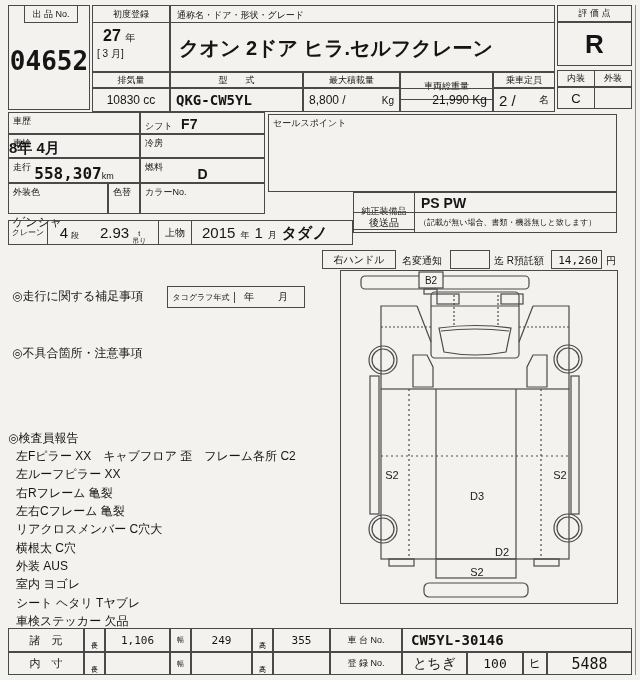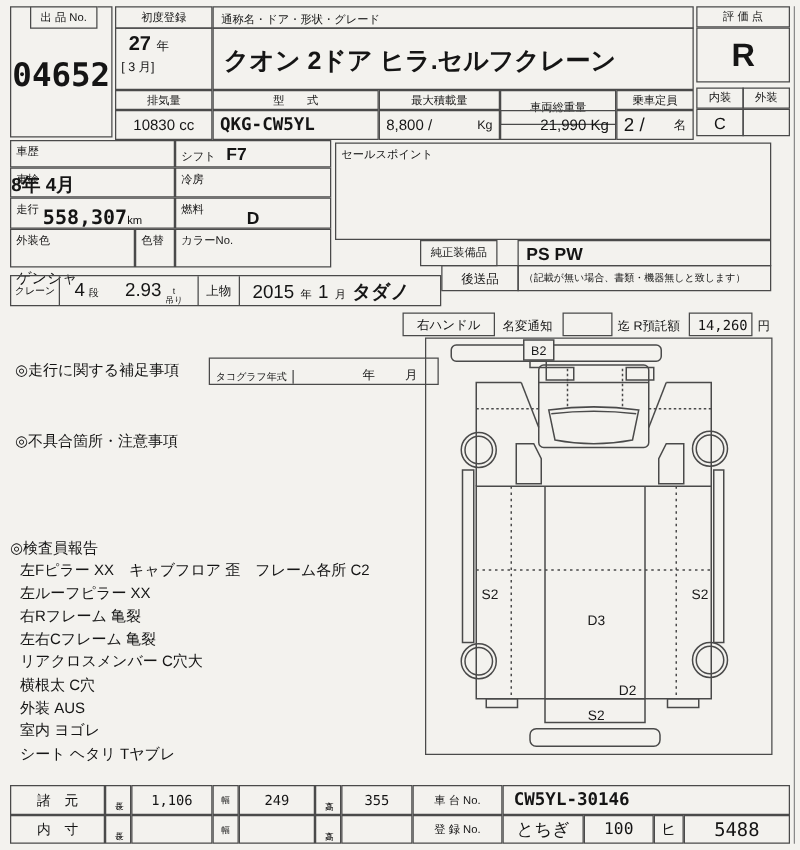--- a/index.html
+++ b/index.html
@@ -102,21 +102,21 @@
     <div class="lbl">色替</div>
   </div>
   <div class="b" style="left:140px;top:183px;width:125px;height:31px">
     <div class="lbl">カラーNo.</div>
   </div>
 
   <div class="b" style="left:268px;top:114px;width:349px;height:78px">
     <div class="lbl f10">セールスポイント</div>
   </div>
 
-  <div class="b c f9" style="left:336px;top:192px;width:62px;height:21px">純正装備品</div>
+  <div class="b c f9" style="left:353px;top:192px;width:62px;height:38px">純正装備品</div>
   <div class="b" style="left:414px;top:192px;width:203px;height:21px">
     <div class="f14 bold" style="padding:2px 0 0 6px">PS PW</div>
   </div>
   <div class="b c f10" style="left:353px;top:212px;width:62px;height:21px">後送品</div>
   <div class="b" style="left:414px;top:212px;width:203px;height:21px">
     <div class="f8 nowrap" style="padding:4px 0 0 4px">（記載が無い場合、書類・機器無しと致します）</div>
   </div>
 
   <div class="b" style="left:8px;top:220px;width:345px;height:25px;display:flex;align-items:stretch">
     <div class="c f8" style="width:38px;border-right:1px solid #4a4a4a">クレーン</div>
@@ -140,39 +140,40 @@
   </div>
 
   <div class="b c f10" style="left:322px;top:250px;width:74px;height:19px">右ハンドル</div>
   <div class="t f10" style="left:402px;top:254px">名変通知</div>
   <div class="b" style="left:450px;top:250px;width:40px;height:19px"><span></span></div>
   <div class="t f10" style="left:494px;top:254px">迄 R預託額</div>
   <div class="b f11 mono" style="left:551px;top:250px;width:51px;height:19px;text-align:right;padding:3px 3px 0 0">14,260</div>
   <div class="t f10" style="left:606px;top:254px">円</div>
 
   <div class="t f12" style="left:12px;top:288px">◎走行に関する補足事項</div>
-  <div class="b" style="left:167px;top:286px;width:184px;height:22px;display:flex;align-items:flex-end">
+  <div class="b" style="left:167px;top:286px;width:138px;height:22px;display:flex;align-items:center">
     <div class="c f8" style="width:66px;border-right:1px solid #4a4a4a">タコグラフ年式</div>
     <div style="flex:1;display:flex;align-items:center;justify-content:flex-end;gap:24px;padding-right:16px">
       <span class="f10">年</span>
       <span class="f10">月</span>
     </div>
   </div>
   <div class="t f12" style="left:12px;top:345px">◎不具合箇所・注意事項</div>
 
   <div class="t f12" style="left:8px;top:430px">◎検査員報告</div>
   <div class="t f12" style="left:16px;top:448px">左Fピラー XX　キャブフロア 歪　フレーム各所 C2</div>
   <div class="t f12" style="left:16px;top:466px">左ルーフピラー XX</div>
   <div class="t f12" style="left:16px;top:485px">右Rフレーム 亀裂</div>
   <div class="t f12" style="left:16px;top:521px">リアクロスメンバー C穴大</div>
   <div class="t f12" style="left:16px;top:503px">左右Cフレーム 亀裂</div>
   <div class="t f12" style="left:16px;top:540px">横根太 C穴</div>
   <div class="t f12" style="left:16px;top:558px">外装 AUS</div>
   <div class="t f12" style="left:16px;top:576px">室内 ヨゴレ</div>
   <div class="t f12" style="left:16px;top:595px">シート ヘタリ Tヤブレ</div>
+  <div class="t f12" style="left:16px;top:613px">車検ステッカー 欠品</div>
 
   <div class="b" style="left:340px;top:270px;width:278px;height:334px">
     <svg width="276" height="332" viewBox="0 0 276 332">
       <g stroke="#4a4a4a" fill="none" stroke-width="1.2">
 
         <rect x="20" y="5" width="168" height="13" rx="4"></rect>
         <rect x="83" y="18" width="13" height="5"></rect>
 
         <rect x="90" y="21" width="88" height="66" rx="4"></rect>
         <line x1="90" y1="35" x2="178" y2="35"></line>

